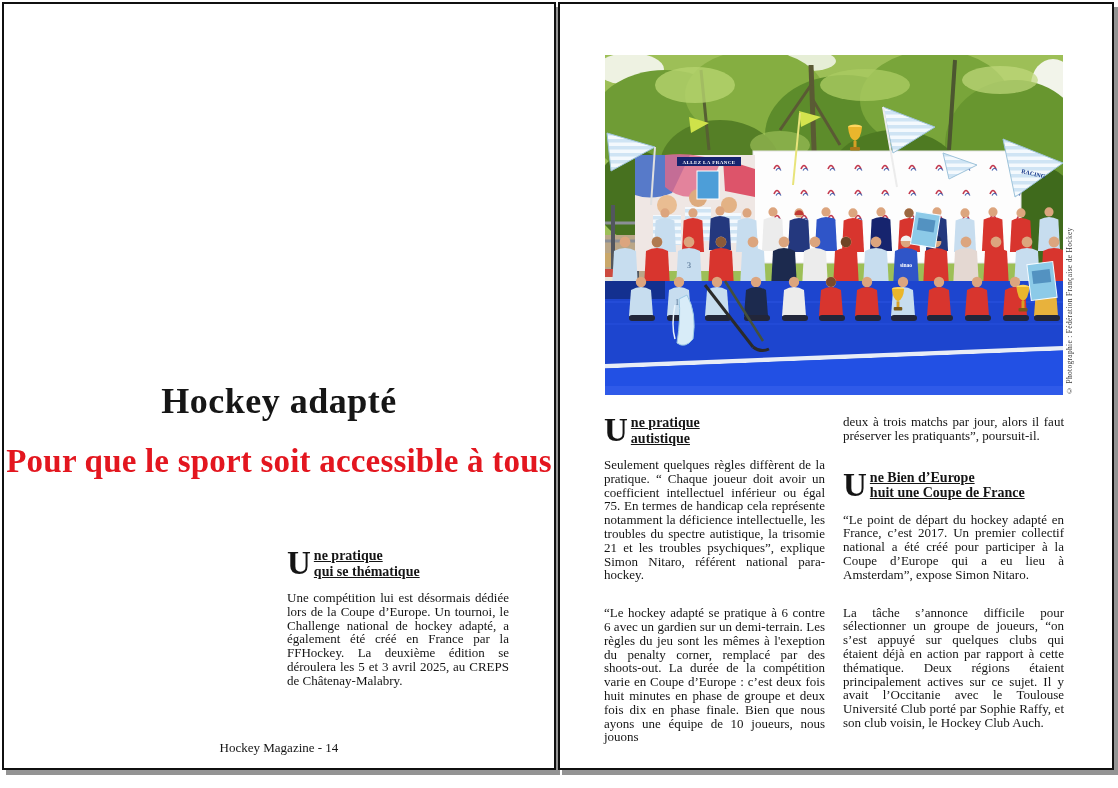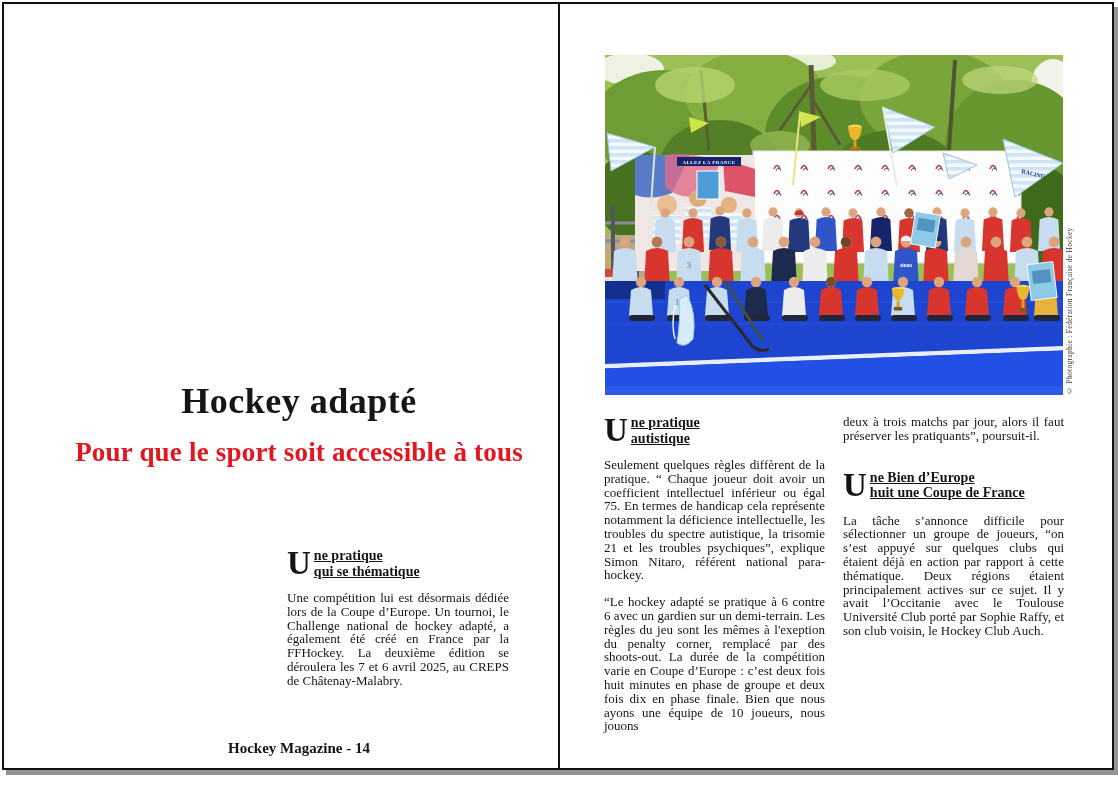--- a/index.html
+++ b/index.html
@@ -5,49 +5,49 @@
   html,body{margin:0;padding:0;}
   body{
     width:1118px;height:788px;background:#ffffff;overflow:hidden;
     font-family:"Liberation Serif","DejaVu Serif",serif;color:#141414;
   }
   .canvas{position:relative;width:1118px;height:788px;}
   .page{
     position:absolute;top:2px;background:#ffffff;border:2px solid #101010;
     box-shadow:4px 5px 0 #949494;
   }
-  #page-left{left:2px;width:550px;height:764px;padding-left:40px;}
+  #page-left{left:2px;width:550px;height:764px;}
   #page-right{left:558px;width:552px;height:764px;}
 
   .title{
     position:absolute;top:354px;left:0;width:100%;text-align:center;
     font-size:36px;font-weight:bold;line-height:1.1;color:#161616;letter-spacing:.5px;
   }
   .subtitle{
     position:absolute;top:412px;left:0;width:100%;text-align:center;
-    font-size:27px;font-weight:bold;line-height:1.1;letter-spacing:.2px;
+    font-size:33px;font-weight:bold;line-height:1.1;letter-spacing:.2px;
   }
 
   .textcol{font-size:13px;line-height:13.8px;text-align:justify;}
   .textcol p{margin:0;}
-  .textcol p.mt{margin-top:13px;}
+  .textcol p.mt{margin-top:24px;}
 
   #intro-block{position:absolute;left:283px;top:544px;width:222px;}
 
   .sheading{font-weight:bold;font-size:14px;line-height:15.5px;margin-bottom:12px;}
   .sheading .dropcap{
     float:left;font-size:33px;line-height:27px;font-weight:bold;
     padding-top:2px;margin-right:3px;
   }
   .sheading .hl{display:block;text-decoration:underline;}
   .sheading.mt2{margin-top:27px;}
 
   .pfooter{
     position:absolute;top:736px;left:0;width:100%;text-align:center;
-    font-size:15px;font-weight:bold;
+    font-size:13px;font-weight:normal;
   }
 
   .photo{position:absolute;left:45px;top:51px;width:458px;height:340px;margin:0;}
   .photo svg{display:block;width:100%;height:100%;}
   .credit{
     position:absolute;left:505px;top:51px;height:340px;
     writing-mode:vertical-rl;transform:rotate(180deg);
     font-size:7.5px;color:#3c3c3c;letter-spacing:.3px;white-space:nowrap;
   }
   .cols{
@@ -64,21 +64,21 @@
   <section class="page" id="page-left">
     <h1 class="title">Hockey adapté</h1>
     <h2 class="subtitle" id="subtitle" style="color: rgb(227, 22, 31);">Pour que le sport soit accessible à tous</h2>
 
     <div class="textcol" id="intro-block">
       <div class="sheading">
         <span class="dropcap">U</span>
         <span class="hl">ne pratique</span>
         <span class="hl">qui se thématique</span>
       </div>
-      <p>Une compétition lui est désormais dédiée lors de la Coupe d’Europe. Un tournoi, le Challenge national de hockey adapté, a également été créé en France par la FFHockey. La deuxième édition se déroulera les 7 et 6 avril 2025, au CREPS de Châtenay-Malabry.</p>
+      <p>Une compétition lui est désormais dédiée lors de la Coupe d’Europe. Un tournoi, le Challenge national de hockey adapté, a également été créé en France par la FFHockey. La deuxième édition se déroulera les 5 et 3 avril 2025, au CREPS de Châtenay-Malabry.</p>
     </div>
 
     <footer class="pfooter">Hockey Magazine - 14</footer>
   </section>
 
   <section class="page" id="page-right">
 
     <figure class="photo">
       <svg viewBox="0 0 458 340" preserveAspectRatio="none">
         <defs>
@@ -305,19 +305,20 @@
         <p class="mt">“Le hockey adapté se pratique à 6 contre 6 avec un gardien sur un demi-terrain. Les règles du jeu sont les mêmes à l'exeption du penalty corner, remplacé par des shoots-out. La durée de la compétition varie en Coupe d’Europe : c’est deux fois huit minutes en phase de groupe et deux fois dix en phase finale. Bien que nous ayons une équipe de 10 joueurs, nous jouons</p>
       </div>
 
       <div class="textcol">
         <p>deux à trois matchs par jour, alors il faut préserver les pratiquants”, poursuit-il.</p>
         <div class="sheading mt2">
           <span class="dropcap">U</span>
           <span class="hl">ne Bien d’Europe</span>
           <span class="hl">huit une Coupe de France</span>
         </div>
+        <p>“Le point de départ du hockey adapté en France, c’est 2017. Un premier collectif national a été créé pour participer à la Coupe d’Europe qui a eu lieu à Amsterdam”, expose Simon Nitaro.</p>
         <p class="mt">La tâche s’annonce difficile pour sélectionner un groupe de joueurs, “on s’est appuyé sur quelques clubs qui étaient déjà en action par rapport à cette thématique. Deux régions étaient principalement actives sur ce sujet. Il y avait l’Occitanie avec le Toulouse Université Club porté par Sophie Raffy, et son club voisin, le Hockey Club Auch.</p>
       </div>
     </div>
 
   </section>
 
 </div>
 
 </body></html>

